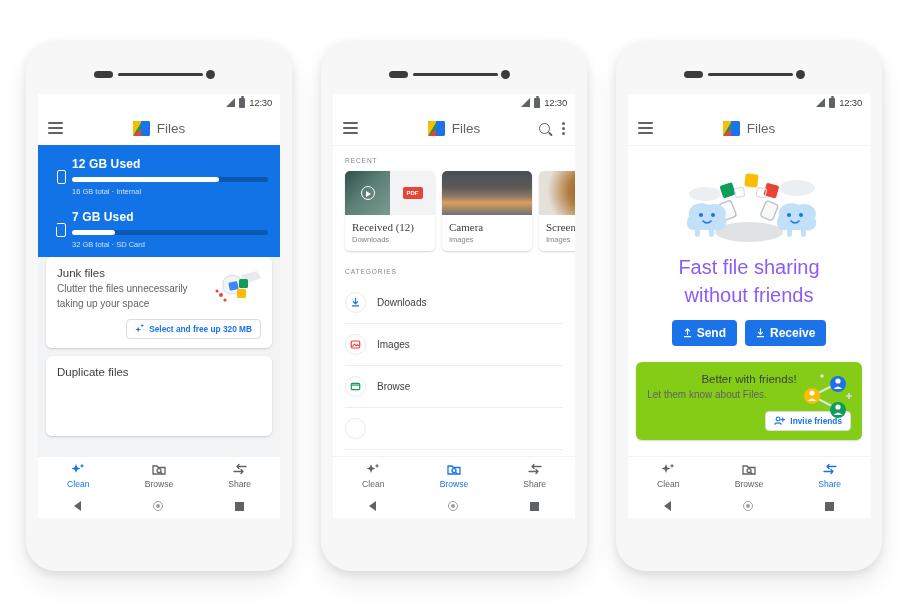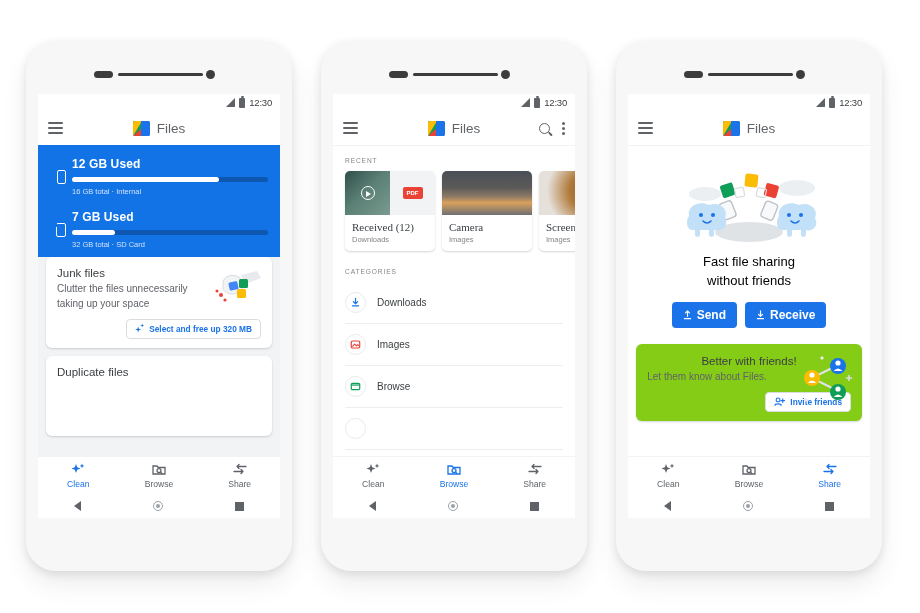--- a/index.html
+++ b/index.html
@@ -162,21 +162,21 @@
   .catlist { padding:0 12px; }
   .catrow { display:flex; align-items:center; gap:11px; height:42px; border-bottom:1px solid #eceff1; }
   .catrow:first-child { border-top:none; }
   .caticon { width:21px;height:21px;border-radius:50%; border:1px solid #e8eaed;
              display:flex;align-items:center;justify-content:center; flex:none; background:#fff;}
   .cattext { font-size:10px; color:#3c4043; }
 
   
   .share-body { padding-top:14px; text-align:center; }
   .share-art { height:92px; position:relative; }
-  .share-head { font-size:13px; color:#000000; line-height:1.3; margin-top:2px; }
+  .share-head { font-size:20px; color:#8b5cf6; line-height:1.3; margin-top:2px; }
   .share-btns { display:flex; justify-content:center; gap:8px; margin-top:12px; }
   .btn-blue { background:#1a73e8; color:#fff; font-size:12px; font-weight:bold;
               border-radius:4px; padding:6px 11px; display:flex; align-items:center; gap:5px; }
   .friends-card { margin:16px 8px 0 8px; background:#84cc16; border-radius:6px;
                   box-shadow:0 1px 2px rgba(60,64,67,0.22); padding:11px 11px 9px 11px;
                   text-align:center; position:relative; }
   .friends-art { position:absolute; right:8px; top:10px; width:62px; height:52px; }
 
   
   .botnav {

